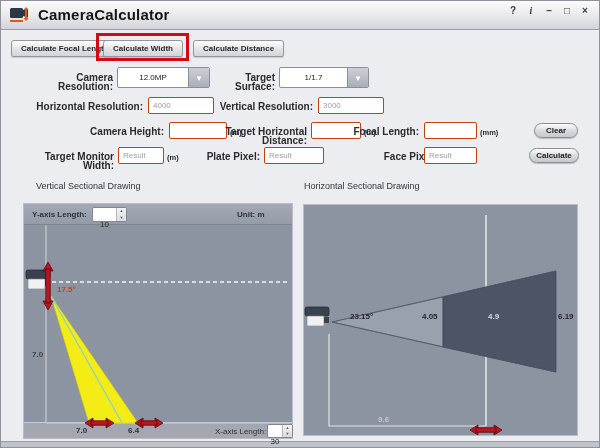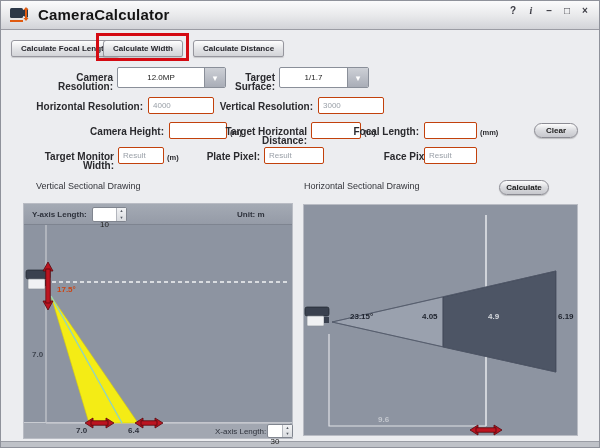--- a/index.html
+++ b/index.html
@@ -68,21 +68,21 @@
       <span>×</span>
     </div>
   </div>
 
   <div class="tab" style="left:10px;">Calculate Focal Length</div>
   <div class="tab" style="left:102px;">Calculate Width</div>
   <div class="tab" style="left:192px;">Calculate Distance</div>
   <div class="tabhl"></div>
 
   <span class="flabel" style="left:20px;top:72px;width:92px;">Camera Resolution:</span>
-  <div class="combo" style="left:116px;top:66px;width:109px;text-align:right;">
+  <div class="combo" style="left:116px;top:66px;width:93px;text-align:right;">
     <span class="val">12.0MP</span>
     <span class="arrow">▾</span>
   </div>
   <span class="flabel" style="left:216px;top:72px;width:58px;">Target Surface:</span>
   <div class="combo" style="left:278px;top:66px;width:90px;">
     <span class="val">1/1.7</span>
     <span class="arrow">▾</span>
   </div>
 
   <span class="flabel" style="left:20px;top:101px;width:122px;">Horizontal Resolution:</span>
@@ -101,21 +101,21 @@
   <span class="unit" style="left:479px;top:127px;">(mm)</span>
   <div class="pillbtn" style="left:533px;top:122px;width:44px;">Clear</div>
 
   <span class="flabel" style="left:20px;top:151px;width:93px;">Target Monitor Width:</span>
   <input class="tbox" style="left: 117px; top: 146px; width: 46px; height: 17px;" readonly="" placeholder="Result">
   <span class="unit" style="left:166px;top:152px;">(m)</span>
   <span class="flabel" style="left:200px;top:151px;width:59px;">Plate Pixel:</span>
   <input class="tbox" style="left: 263px; top: 146px; width: 60px; height: 17px;" readonly="" placeholder="Result">
   <span class="flabel" style="left:380px;top:151px;width:55px;">Face Pixel:</span>
   <input class="tbox" style="left: 423px; top: 146px; width: 53px; height: 17px;" readonly="" placeholder="Result">
-  <div class="pillbtn" style="left:498px;top:147px;width:50px;margin-top:32px;">Calculate</div>
+  <div class="pillbtn" style="left:528px;top:147px;width:50px;">Calculate</div>
 
   <span class="ptitle" style="left:35px;top:180px;">Vertical Sectional Drawing</span>
   <span class="ptitle" style="left:303px;top:180px;">Horizontal Sectional Drawing</span>
 
   <div class="panel" style="left:22px;top:202px;width:270px;height:236px;">
     <div class="ptopbar"></div>
     <div class="pbotbar"></div>
 
     <svg width="270" height="236" viewBox="0 0 270 236">
 

